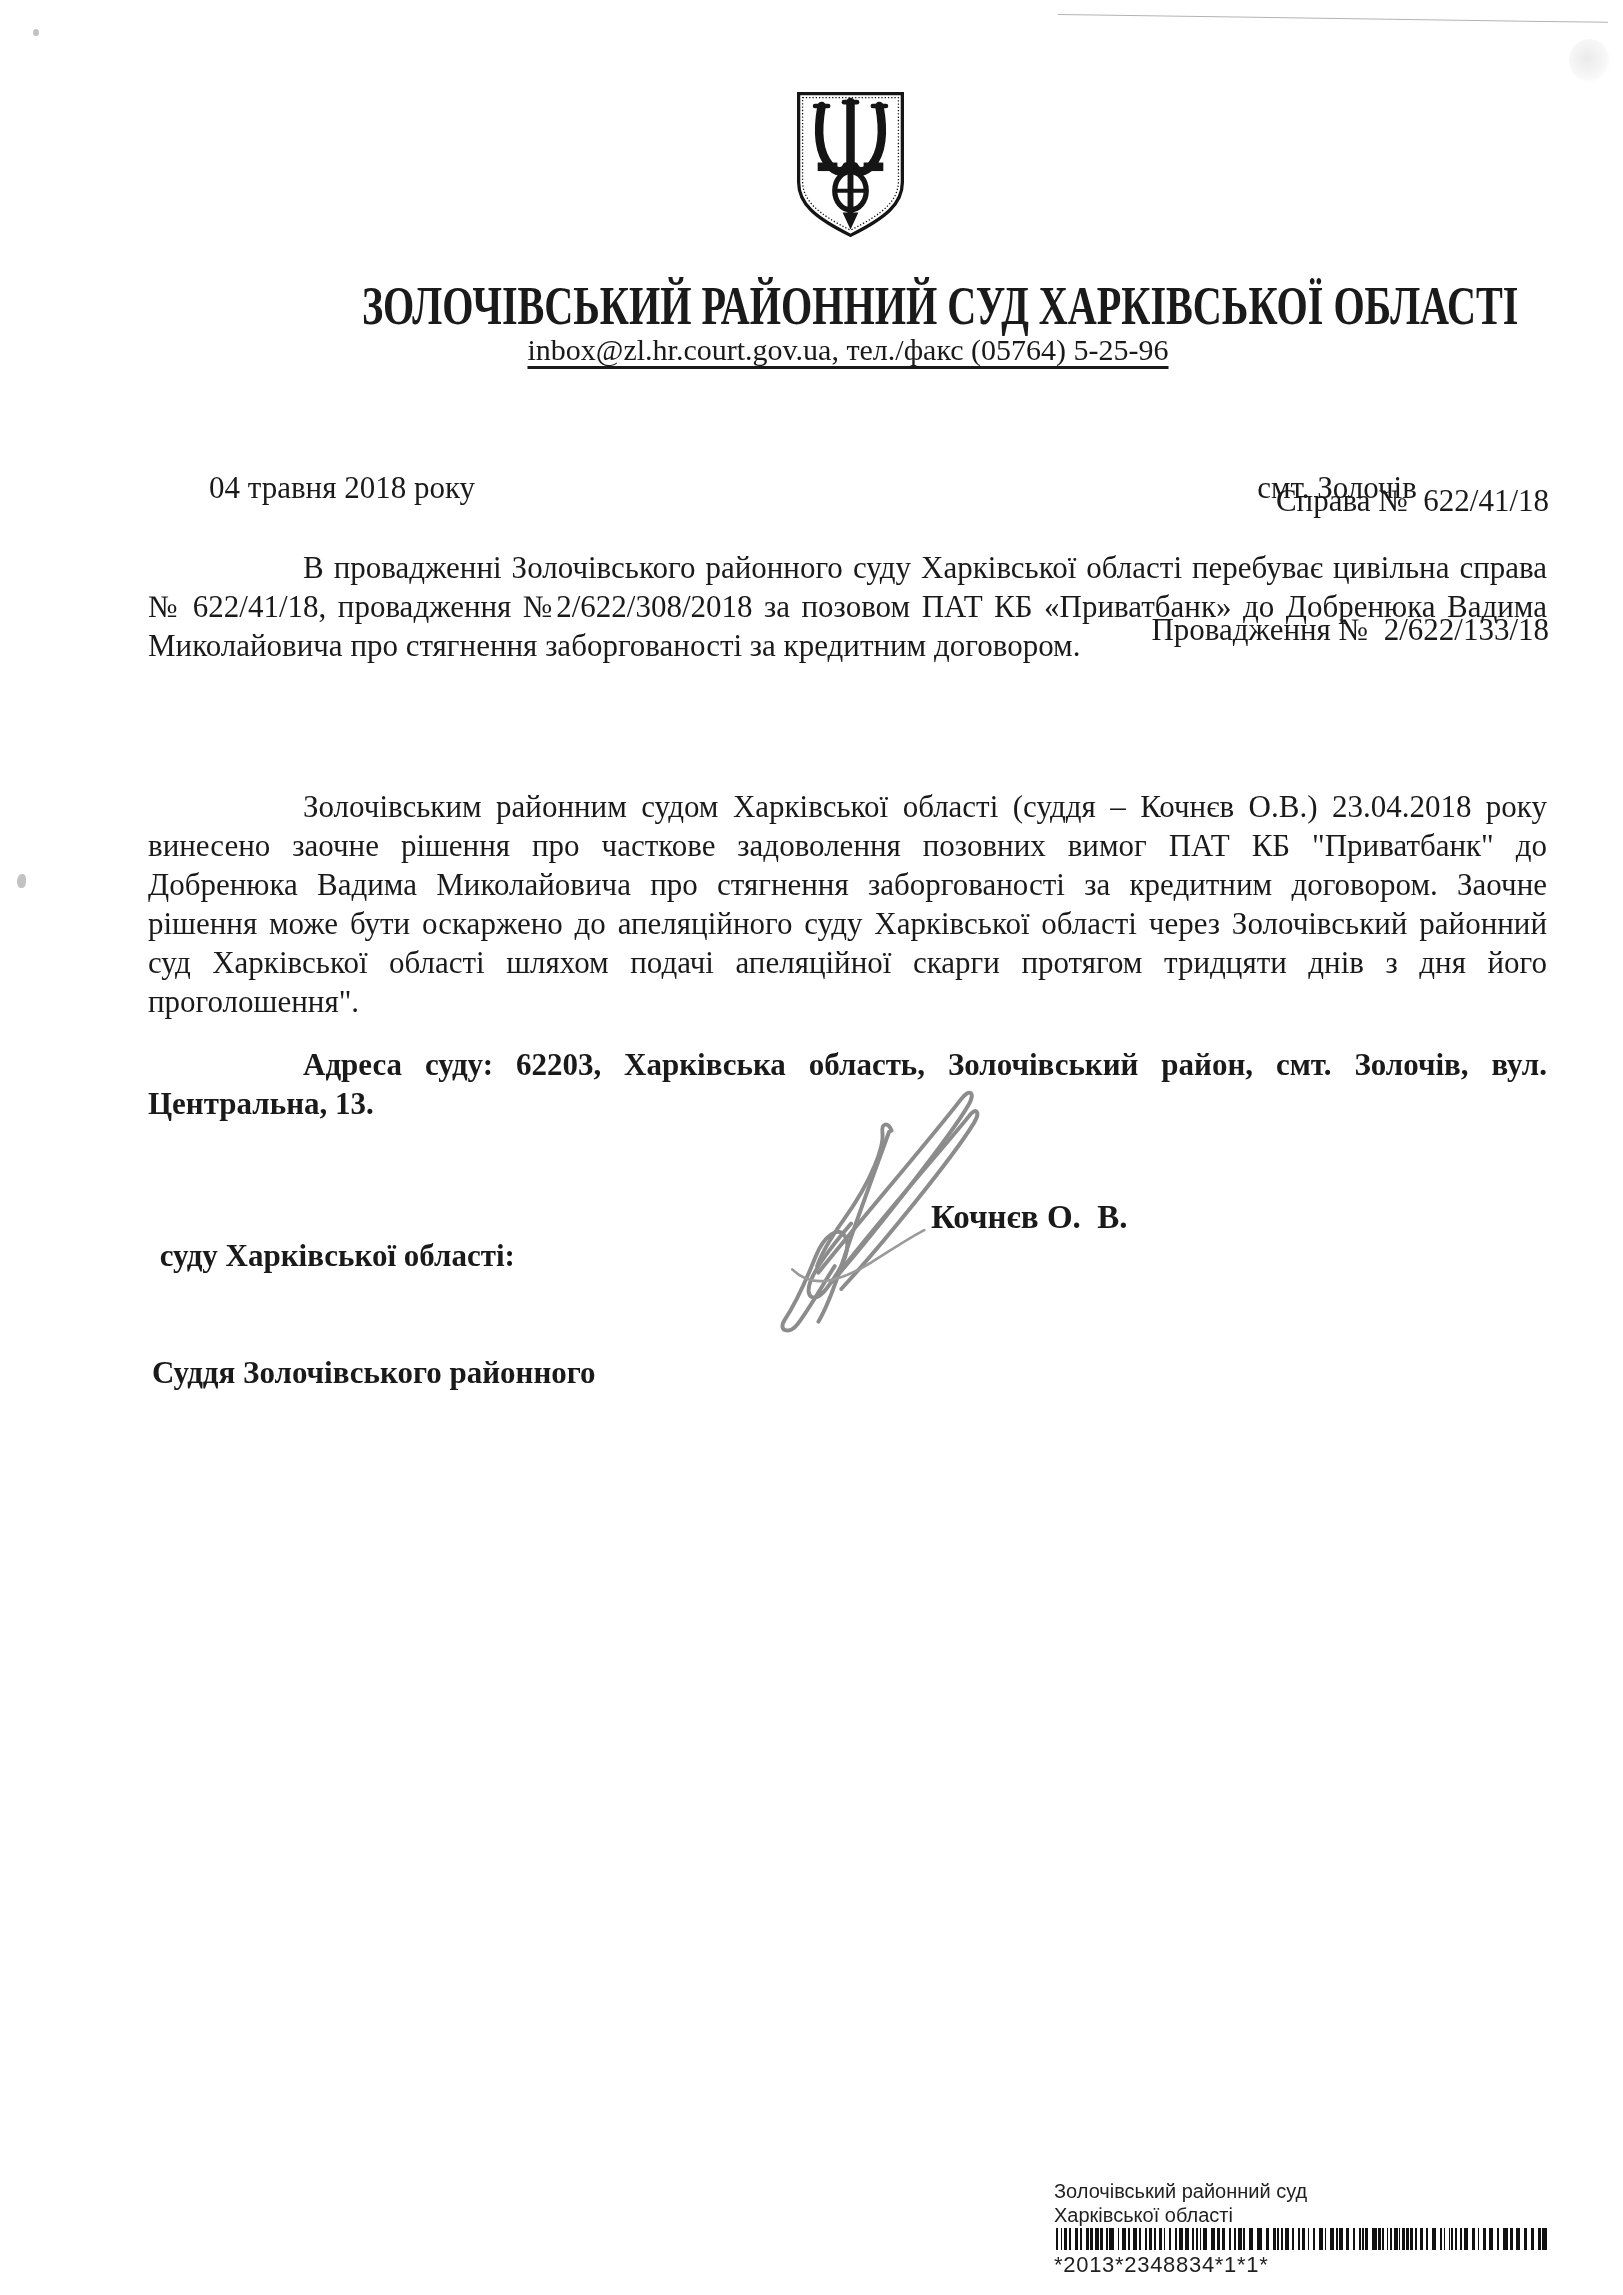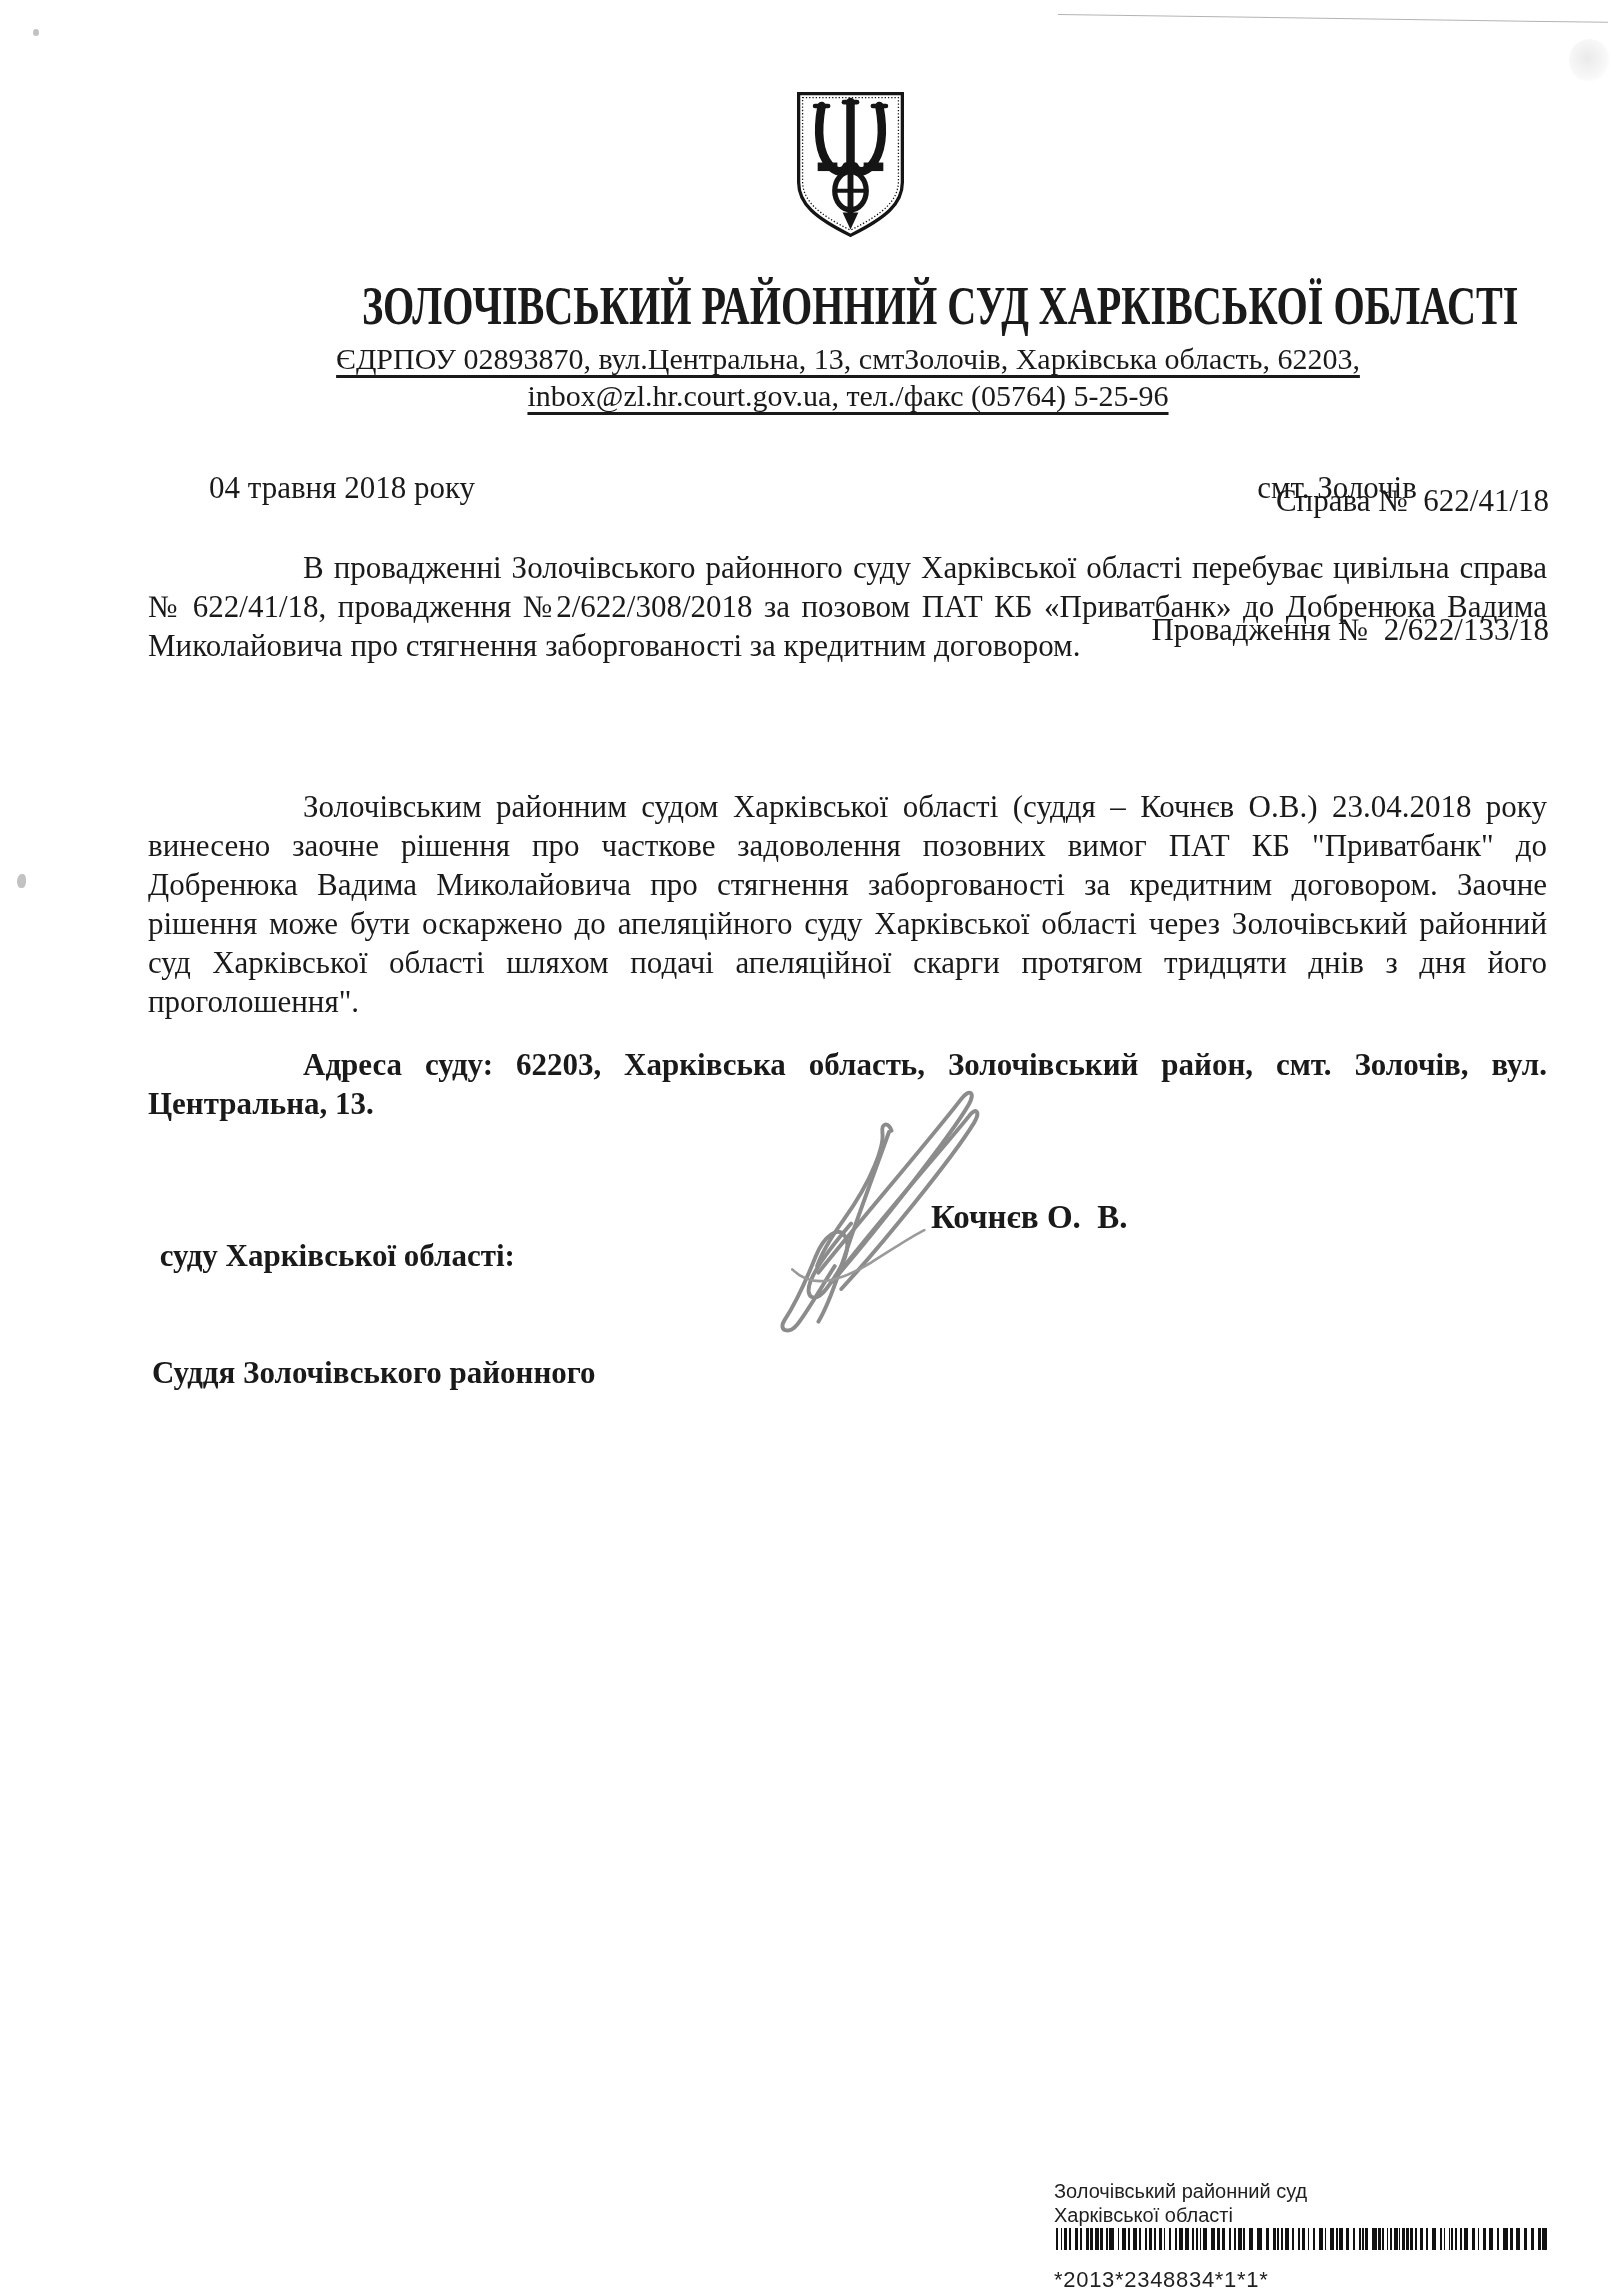--- a/index.html
+++ b/index.html
@@ -37,21 +37,21 @@
                 font-weight:bold; white-space:pre; }
   .signature { position:absolute; left:753px; top:1073px; width:255px; height:275px; }
   
   .stamp { position:absolute; left:1054px; top:2179px; width:497px; text-align:left;
            font-family:Liberation Sans, sans-serif; color:#1f1f1f; }
   .stamp-line { font-size:20px; line-height:24px; }
   .barcode { height:21.6px; margin-top:1.3px; display:flex; justify-content:center;
              align-items:stretch; overflow:hidden; }
   .barcode b { display:block; background:#111; }
   .barcode i { display:block; background:transparent; }
-  .stamp-code { font-size:22px; line-height:25px; margin-top:17px; letter-spacing:0.7px; }
+  .stamp-code { font-size:22px; line-height:25px; margin-top:2px; letter-spacing:0.7px; }
   
   .art-line { position:absolute; left:1058px; top:14.4px; width:550px; height:1.3px;
               background:#b3b3b3; transform:rotate(0.82deg); transform-origin:left center; }
   .art-circle { position:absolute; left:1569px; top:39px; width:41px; height:43px; border-radius:50%;
               background:radial-gradient(ellipse at 45% 45%, rgba(140,140,140,0.18),
                          rgba(160,160,160,0.07) 60%, rgba(160,160,160,0) 75%); }
   .art-blob { position:absolute; left:17px; top:874px; width:8.5px; height:13.7px; opacity:0.55;
               background:#8f8f8f; border-radius:60% 40% 50% 50%; }
   .art-dot { position:absolute; left:33px; top:29px; width:5.9px; height:7.2px; opacity:0.6;
              background:#999; border-radius:50%; }
@@ -84,21 +84,20 @@
       <rect x="36" y="112" width="30" height="13"></rect>
       <rect x="106" y="112" width="30" height="13"></rect>
       <path d="M86,214 L74,188 H98 Z"></path>
     </g>
   </svg>
 
   <div class="header">
     <div class="title">
       <span>ЗОЛОЧІВСЬКИЙ РАЙОННИЙ СУД ХАРКІВСЬКОЇ ОБЛАСТІ</span>
     </div>
-    <div class="hline first">ЄДРПОУ 02893870, вул.Центральна, 13, смтЗолочів, Харківська область, 62203,</div>
     <div class="hline">inbox@zl.hr.court.gov.ua, тел./факс (05764) 5-25-96</div>
   </div>
 
   <div class="meta">
     <div>Справа №  622/41/18</div>
     <div>Провадження №  2/622/133/18</div>
   </div>
   <div class="date">04 травня 2018 року</div>
   <div class="place">смт. Золочів</div>
 

